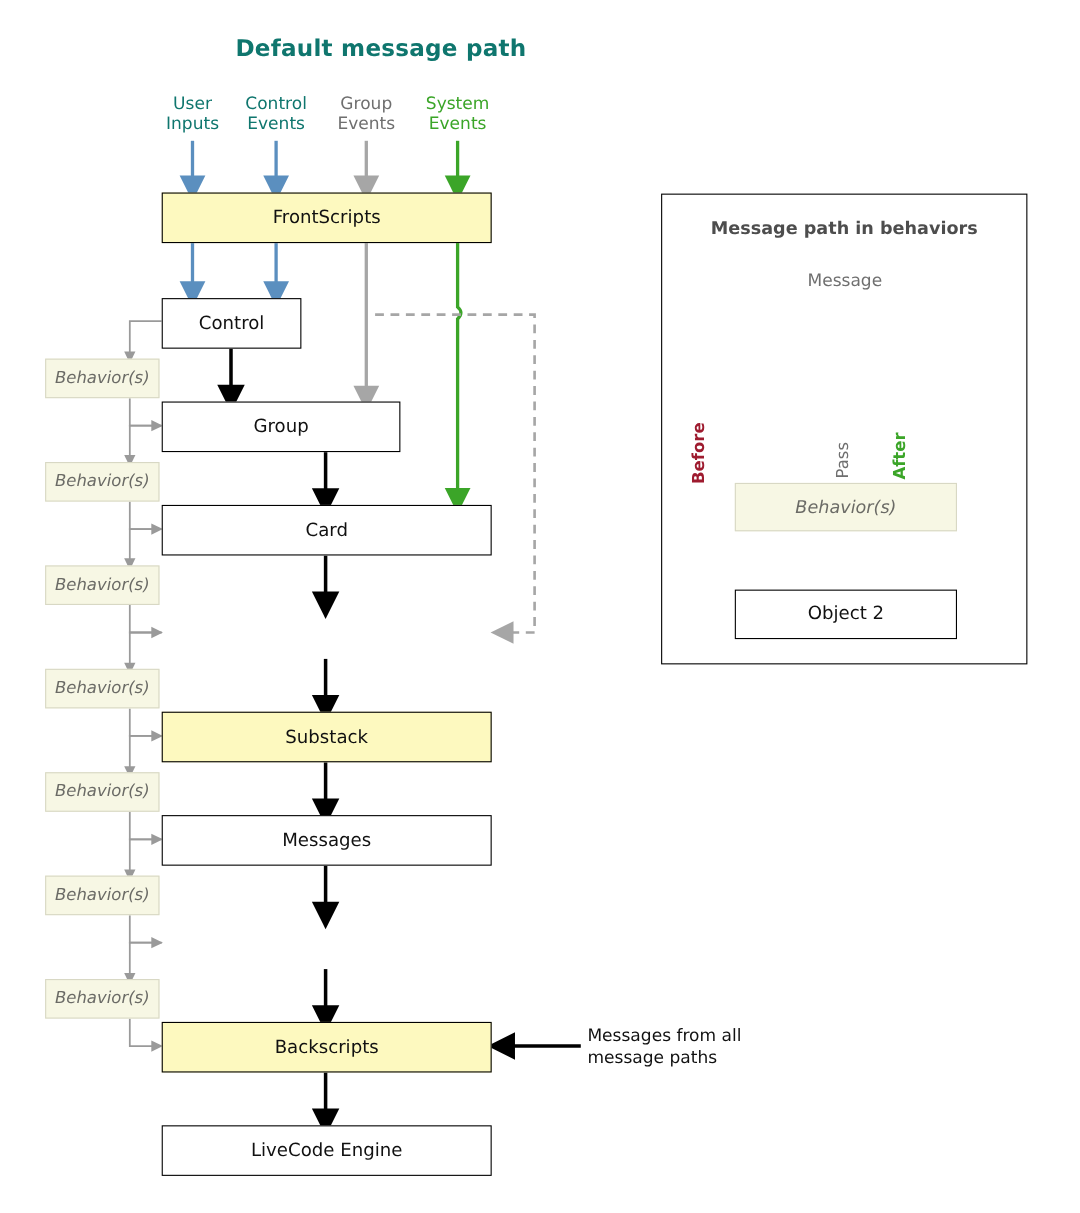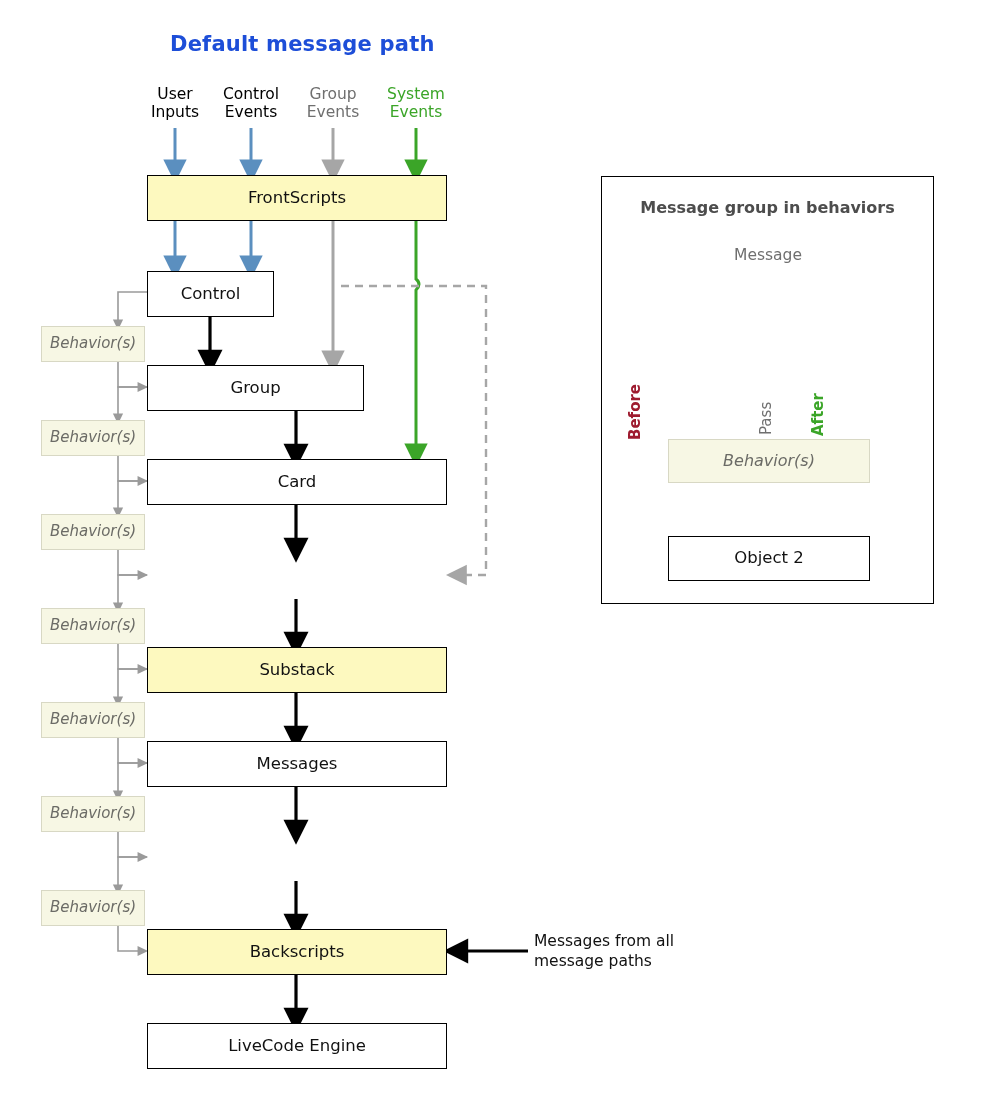--- a/index.html
+++ b/index.html
@@ -36,37 +36,38 @@
     background:#f7f7e4;
     border:1.3px solid #d8d8c4;
     color:#6b6b66;
     font-size:15px;
     font-style:italic;
   }
   .title{
     position:absolute;
     font-size:21px;
     font-weight:bold;
-    color:#1d4ed8;
+    color:#0f766e;
     letter-spacing:.2px;
+    margin-left:44px;
   }
   .panel-title{
     position:absolute;
     font-size:16px;
     font-weight:bold;
     color:#4d4d4d;
     text-align:center;
   }
   .srclabel{
     position:absolute;
     text-align:center;
     font-size:15.5px;
     line-height:1.18;
   }
-  .c-blue{color:#000000;}
+  .c-blue{color:#0f766e;}
   .c-gray{color:#6f6f6f;}
   .c-green{color:#3ba528;}
   .note{
     position:absolute;
     font-size:15.5px;
     color:#111111;
     line-height:1.3;
     text-align:left;
   }
   .panel{
@@ -285,21 +286,21 @@
   <div class="box box-behavior" style="left:41px;top:796px;width:104px;height:36px;">Behavior(s)</div>
   <div class="box box-behavior" style="left:41px;top:890px;width:104px;height:36px;">Behavior(s)</div>
 
   <div class="note" style="left:534px;top:931px;width:190px;">
     <div>Messages from all</div>
     <div>message paths</div>
   </div>
 
   <div class="panel" style="left:601px;top:176px;width:333px;height:428px;"></div>
 
-  <div class="panel-title" style="left:601px;top:198px;width:333px;">Message group in behaviors</div>
+  <div class="panel-title" style="left:601px;top:198px;width:333px;">Message path in behaviors</div>
 
   <div class="msglabel" style="left:698px;top:246px;width:140px;">Message</div>
 
 
   <div class="box box-behavior" style="left:668px;top:439px;width:202px;height:44px;font-size:16px;">Behavior(s)</div>
 
   <div class="box box-plain" style="left:668px;top:536px;width:202px;height:45px;">Object 2</div>
 
   <div class="vlabel c-red" style="left:626px;top:440px;transform:rotate(-90deg);">Before</div>
   <div class="vlabel-plain c-gray" style="left:757px;top:435px;transform:rotate(-90deg);">Pass</div>

